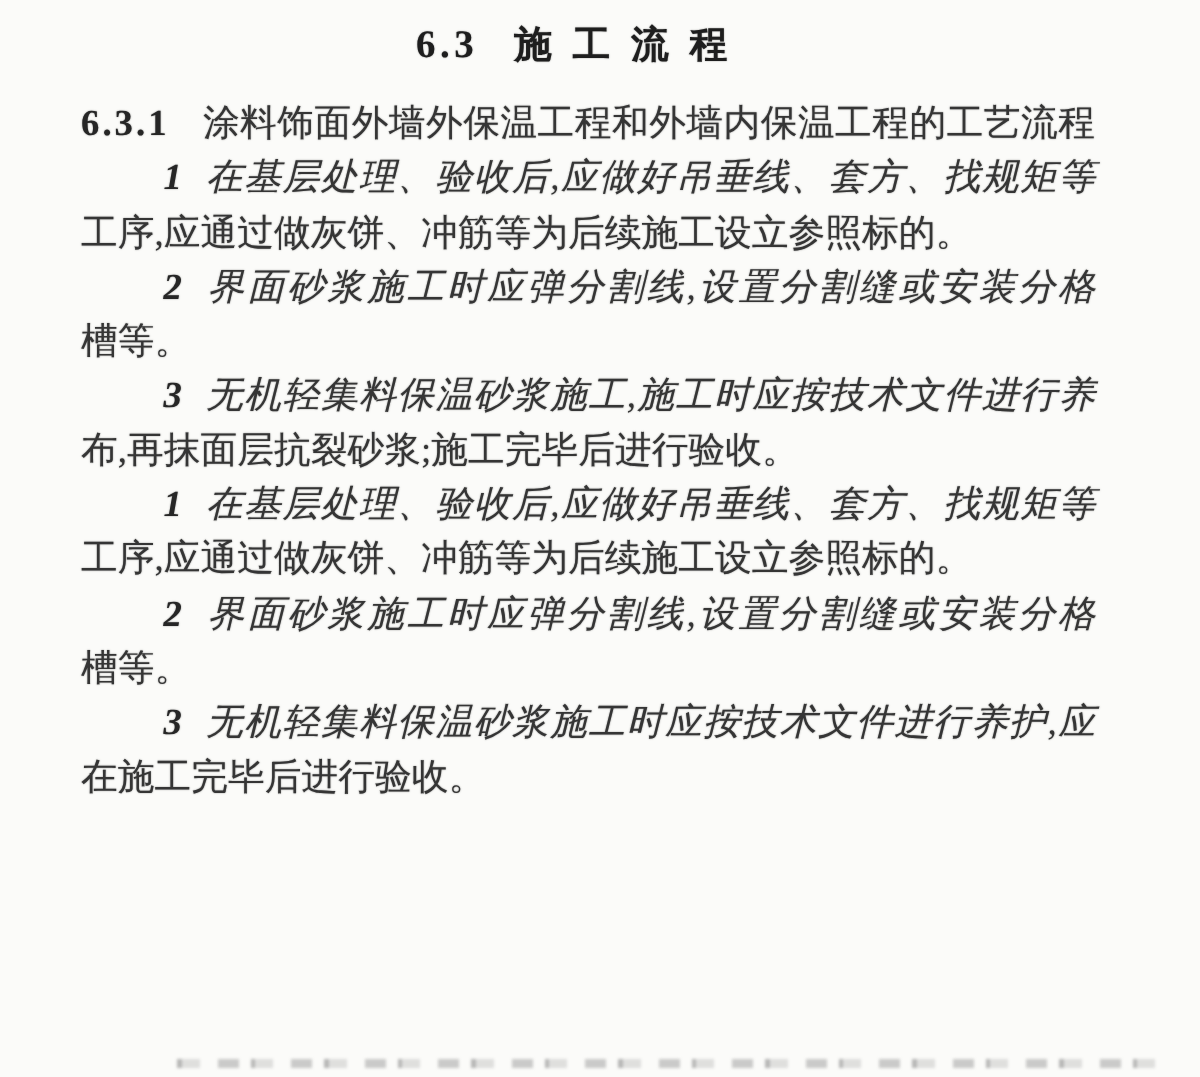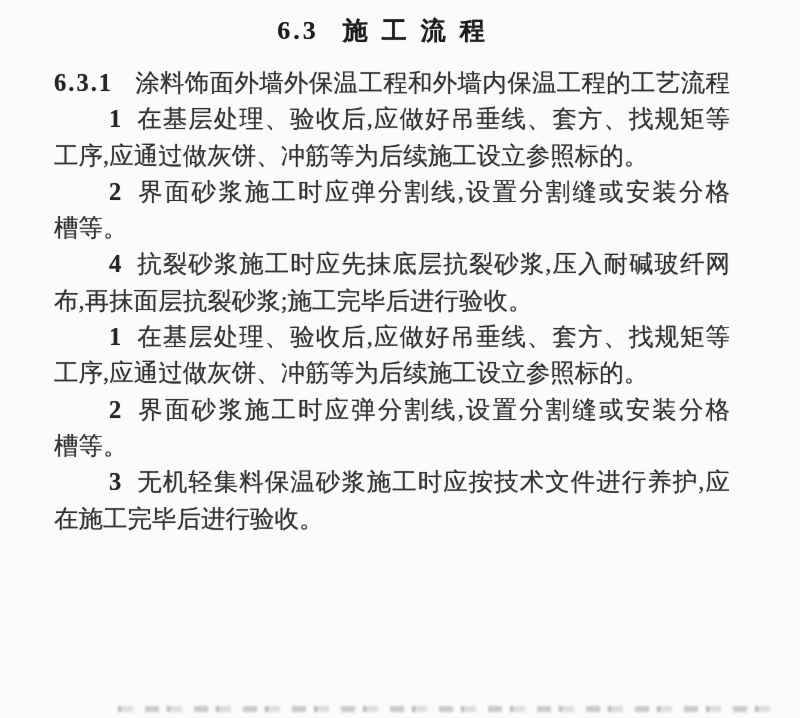--- a/index.html
+++ b/index.html
@@ -47,21 +47,21 @@
     white-space: nowrap;
     color: #353535;
     text-shadow: 0 0 1.1px rgba(55,55,55,0.6);
     margin-left: 22px;
   }
   .j {
     text-align: justify;
     text-align-last: justify;
     white-space: normal;
   }
-  .item { padding-left: 55px; }
+  .item { padding-left: 55px; font-style: italic; }
   .cnum {
     font-weight: bold;
     letter-spacing: 2px;
     margin-right: 22px;
     color: #262626;
   }
   .inum {
     font-weight: bold;
     margin-right: 15px;
     color: #262626;
@@ -103,25 +103,25 @@
   </div>
 
   <div class="line item j">
     <span class="inum">2</span><span>界面砂浆施工时应弹分割线,设置分割缝或安装分格</span>
   </div>
 
   <div class="line">
     <span>槽等。</span>
   </div>
 
+  <div class="line item j">
+    <span class="inum">3</span><span>无机轻集料保温砂浆施工,施工时应按技术文件进行养</span>
+  </div>
 
 
-  <div class="line item j">
-    <span class="inum">4</span><span>抗裂砂浆施工时应先抹底层抗裂砂浆,压入耐碱玻纤网</span>
-  </div>
 
   <div class="line">
     <span>布,再抹面层抗裂砂浆;施工完毕后进行验收。</span>
   </div>
 
 
 
   <div class="line item j">
     <span class="inum">1</span><span>在基层处理、验收后,应做好吊垂线、套方、找规矩等</span>
   </div>

